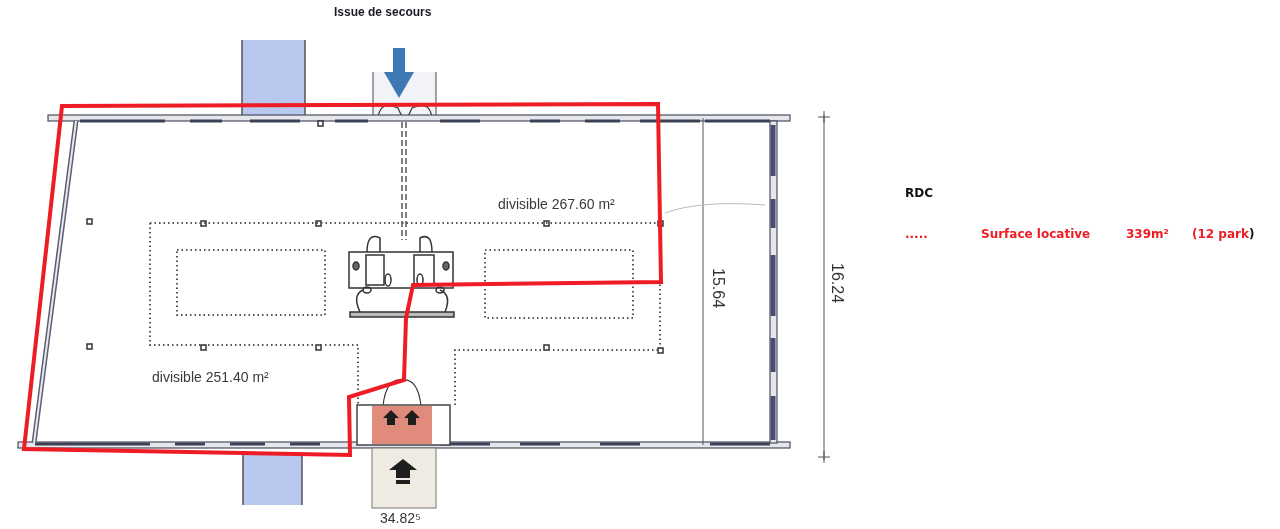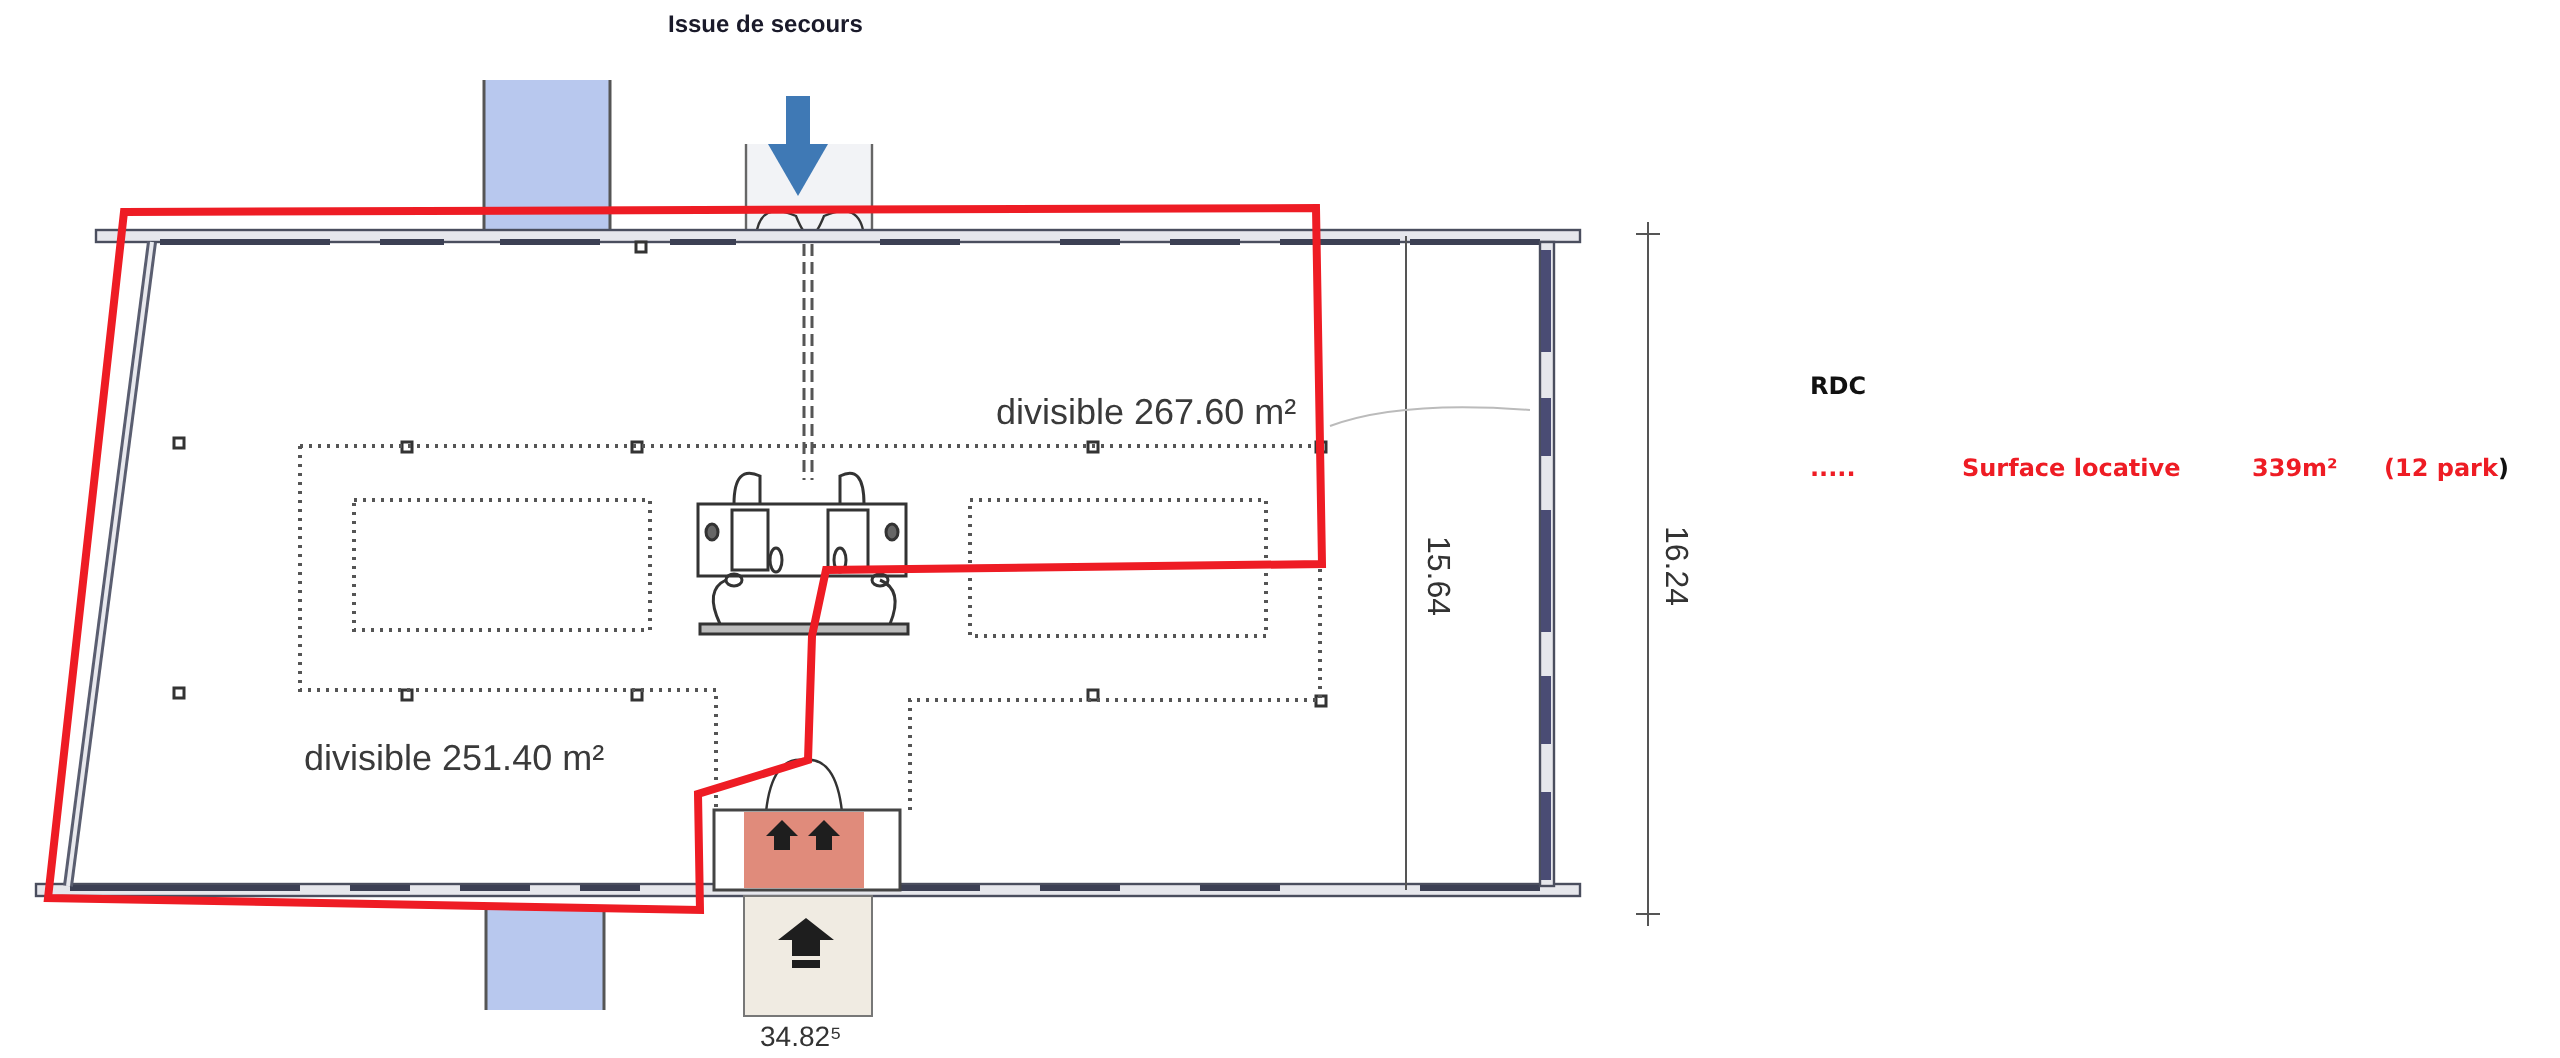--- a/index.html
+++ b/index.html
@@ -1,19 +1,19 @@
 <!DOCTYPE html>
 <html><head>
 <meta charset="utf-8">
 <style>
   html, body { margin:0; padding:0; background:#ffffff; }
   body { width:1280px; height:529px; position:relative; overflow:hidden; font-family:"Liberation Sans", sans-serif; }
   #plan { position:absolute; left:0; top:0; width:1280px; height:529px; }
   .label-exit { position:absolute; left:334px; top:5px; font-family:Liberation Sans, sans-serif; font-weight:bold; font-size:12px; color:#1a1a2a; white-space:nowrap; }
-  .plan-text { position:absolute; font-family:"Liberation Sans", sans-serif; font-size:18px; color:#3a3a3a; white-space:nowrap; }
+  .plan-text { position:absolute; font-family:"Liberation Sans", sans-serif; font-size:14px; color:#3a3a3a; white-space:nowrap; }
   .dim-text { position:absolute; font-family:"Liberation Sans", sans-serif; font-size:16px; color:#333; white-space:nowrap; transform:rotate(90deg); transform-origin:left top; }
   .legend-title { position:absolute; left:905px; top:186px; font-family:"DejaVu Sans", sans-serif; font-weight:bold; font-size:12px; color:#111; }
   .legend-row { position:absolute; left:905px; top:227px; font-family:"DejaVu Sans", sans-serif; font-weight:bold; font-size:12px; color:#ee1c24; white-space:nowrap; }
   .legend-row span { position:absolute; top:0; }
   .lower-dim { position:absolute; left:380px; top:476px; font-family:"Liberation Sans", sans-serif; font-size:14px; color:#333; white-space:nowrap;margin-top:34px; }
 </style>
 </head>
 <body>
 
 <svg id="plan" viewBox="0 0 1280 529" xmlns="http://www.w3.org/2000/svg">

